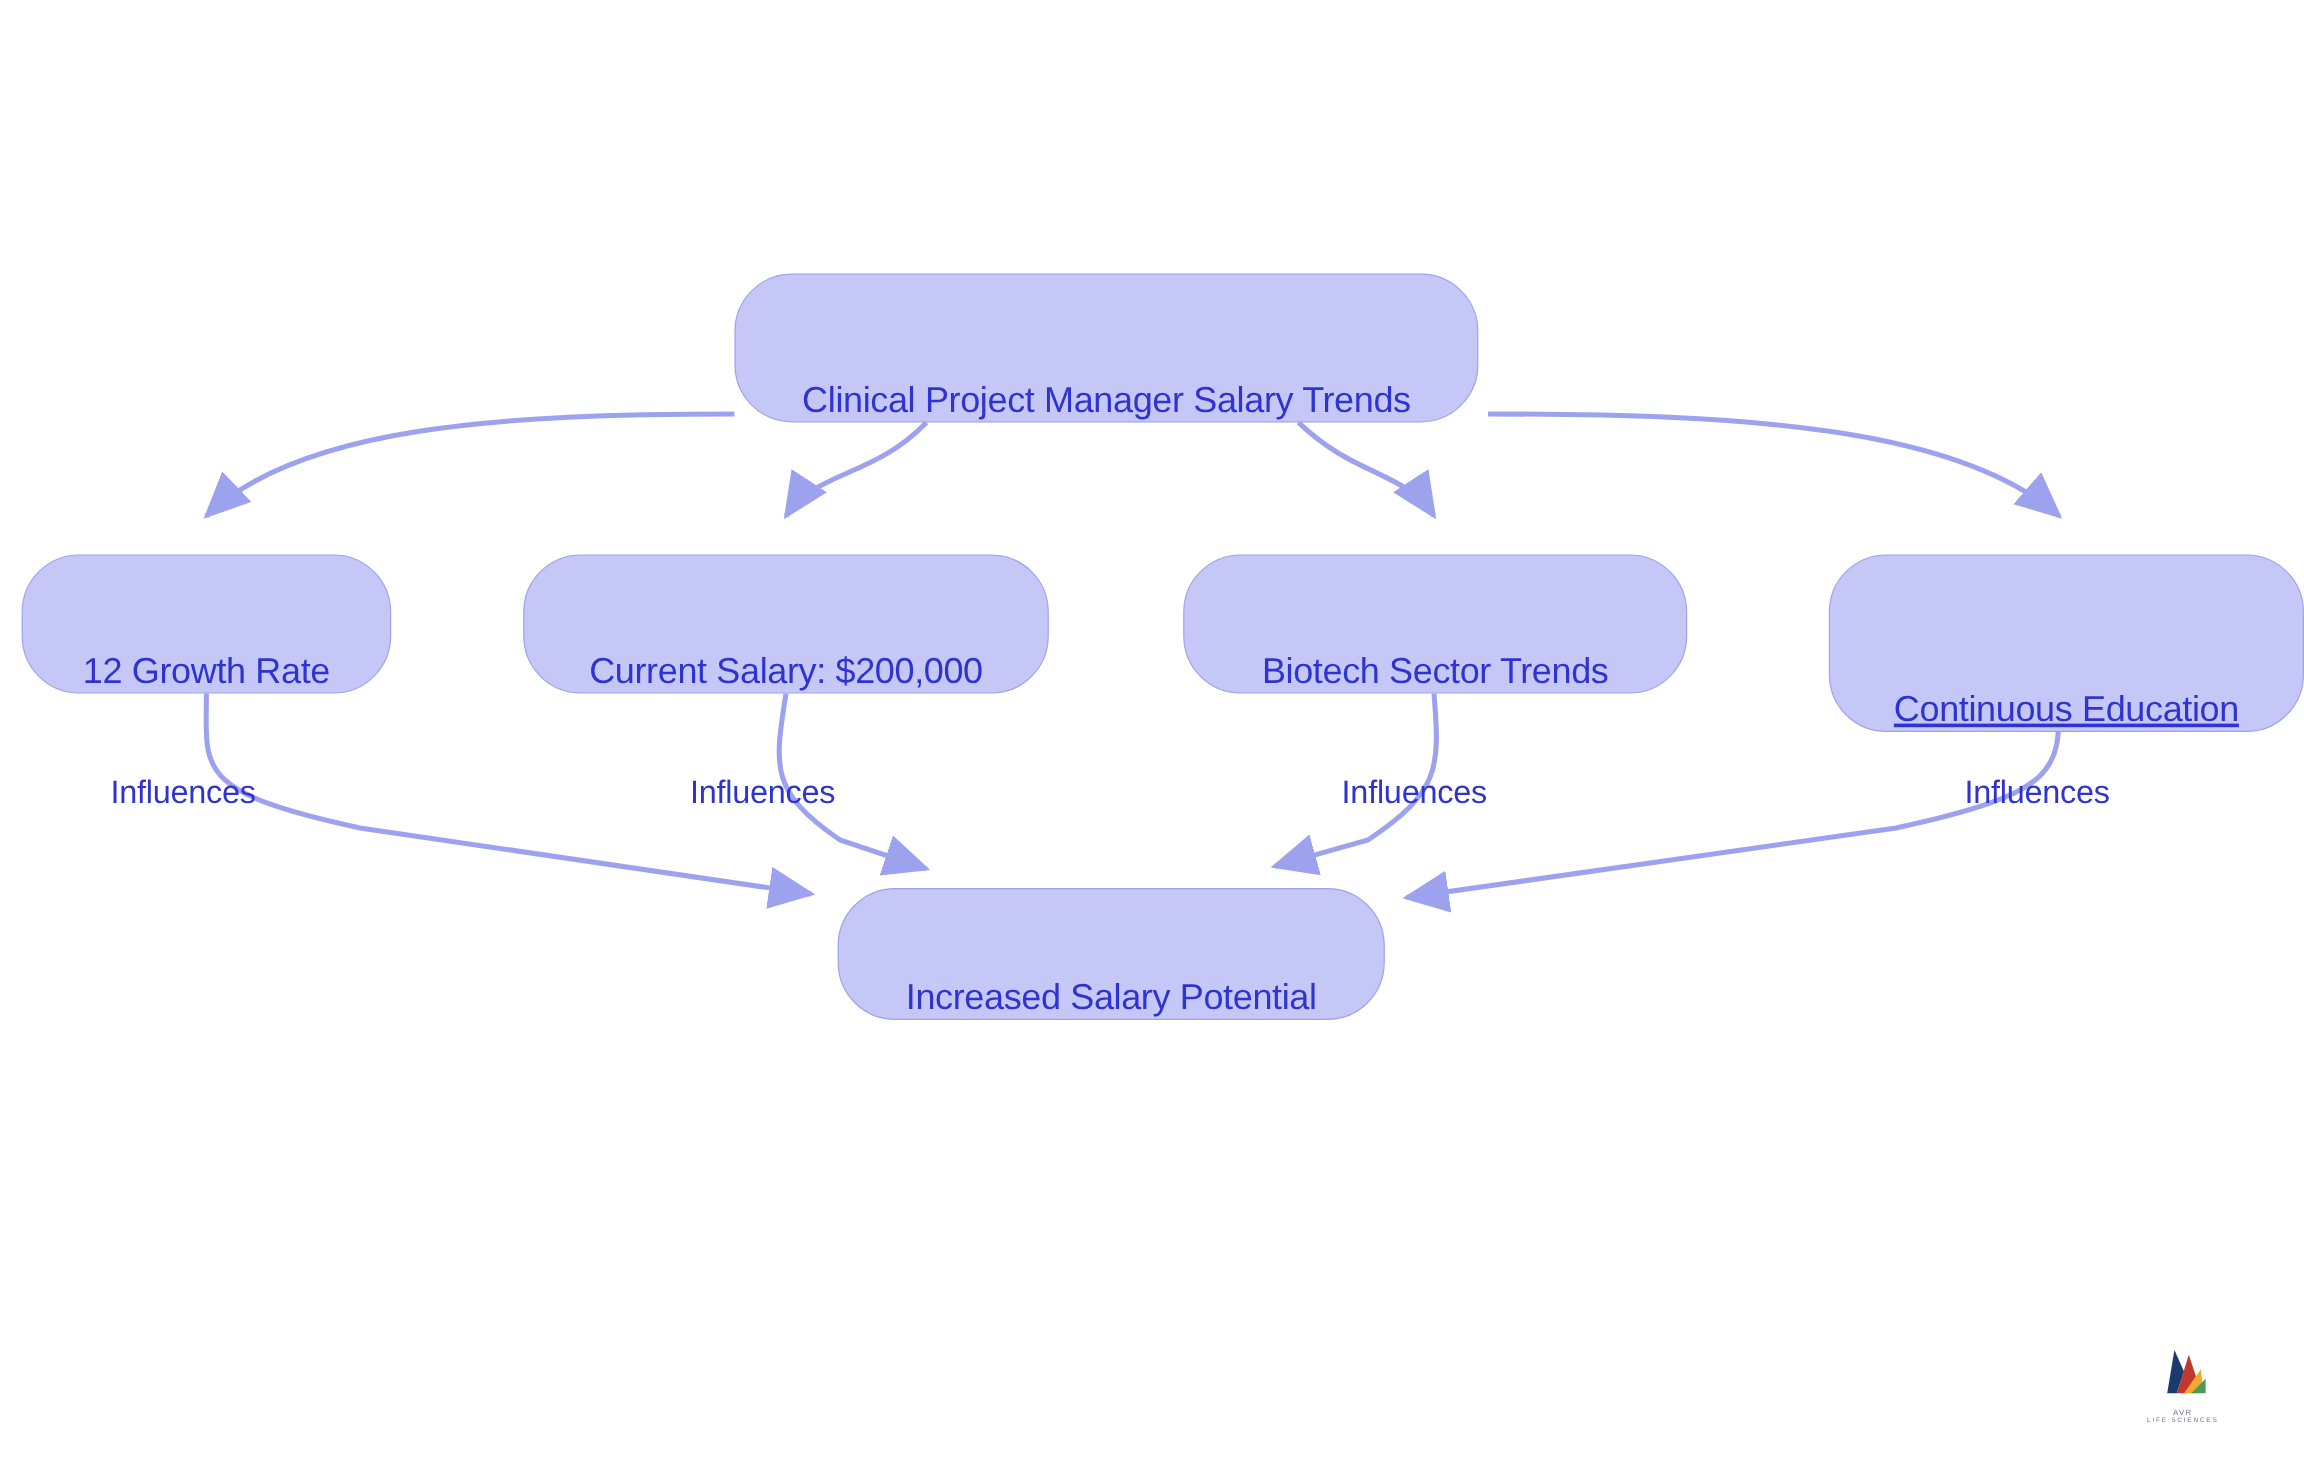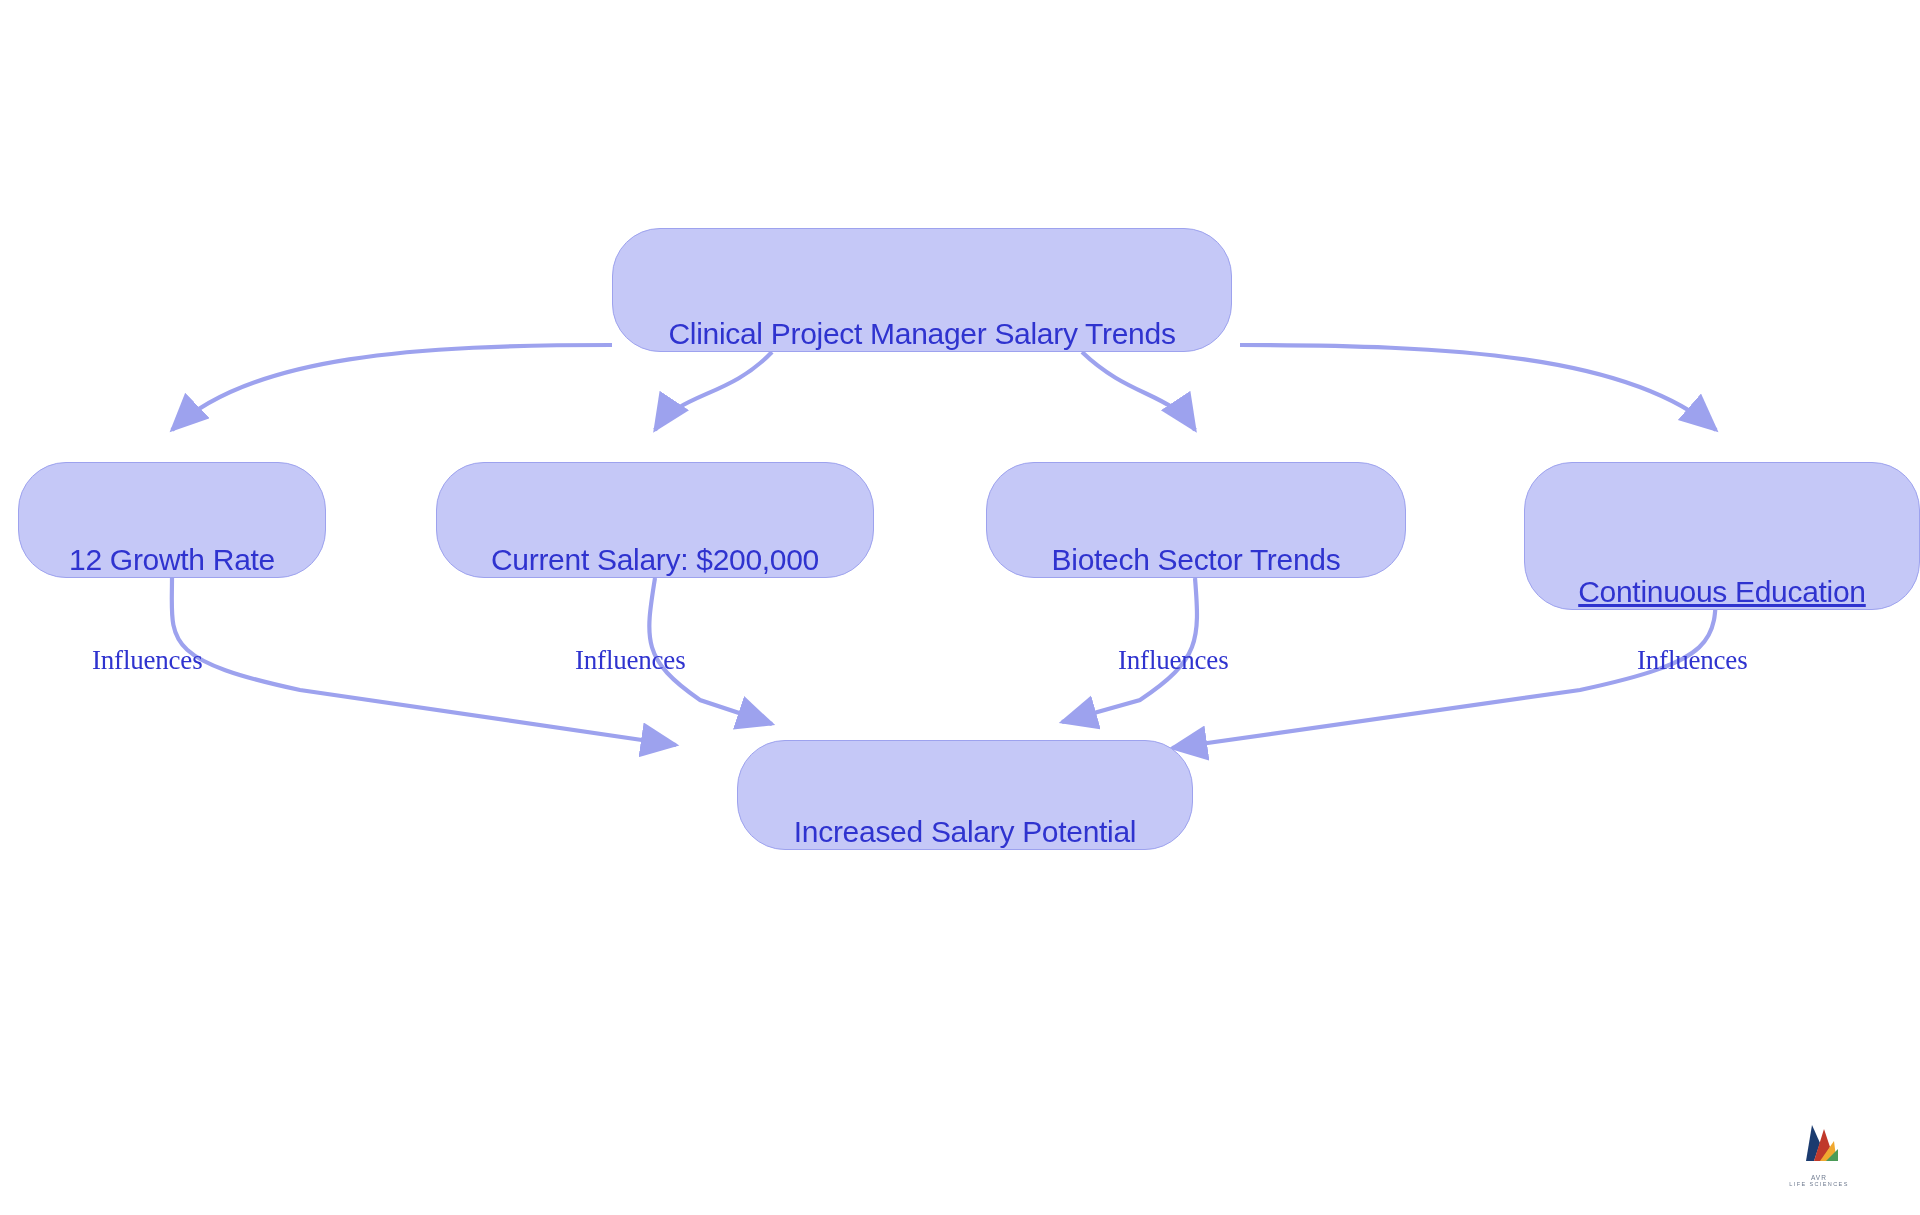--- a/index.html
+++ b/index.html
@@ -41,21 +41,21 @@
     font-size: 30px;
     font-family: "Liberation Sans", sans-serif;
     letter-spacing: -0.3px;
     white-space: nowrap;
     padding: 0 26px;
   }
   .edge-label {
     position: absolute;
     color: #2f33cf;
     font-size: 27px;
-    font-family: Liberation Serif, serif;
+    font-family: Liberation Sans, sans-serif;
     white-space: nowrap;
     letter-spacing: -0.2px;
     background: transparent;
   }
   #logo {
     position: absolute;
     right: 36px;
     bottom: 26px;
     width: 130px;
     height: 72px;
@@ -118,21 +118,21 @@
   </div>
 
   <div class="node-box" style="left:986px; top:462px; width:420px; height:116px;">
     <span>Biotech Sector Trends</span>
   </div>
 
   <div class="node-box" style="left:1524px; top:462px; width:396px; height:148px;text-decoration:underline;">
     <span>Continuous Education</span>
   </div>
 
-  <div class="node-box" style="left:737px; top:740px; width:456px; height:110px;">
+  <div class="node-box" style="left:698px; top:740px; width:456px; height:110px;">
     <span>Increased Salary Potential</span>
   </div>
 
   <div class="edge-label" style="left:92px; top:645px;">
     <span>Influences</span>
   </div>
   <div class="edge-label" style="left:575px; top:645px;">
     <span>Influences</span>
   </div>
   <div class="edge-label" style="left:1118px; top:645px;">

